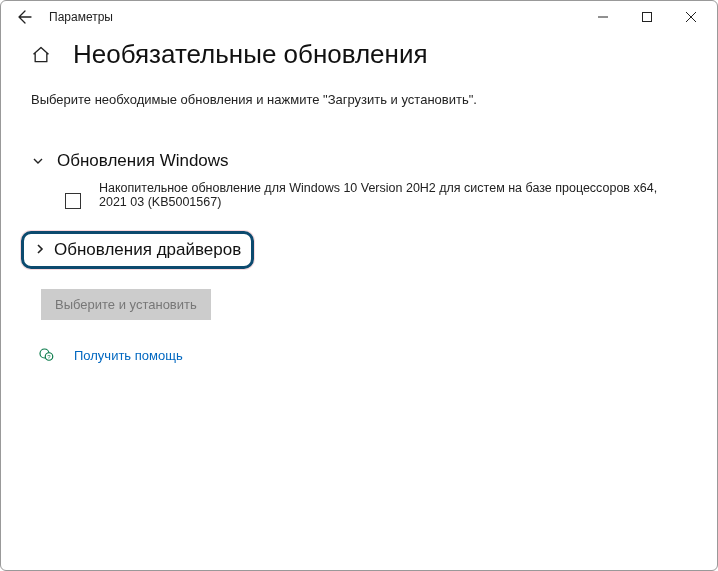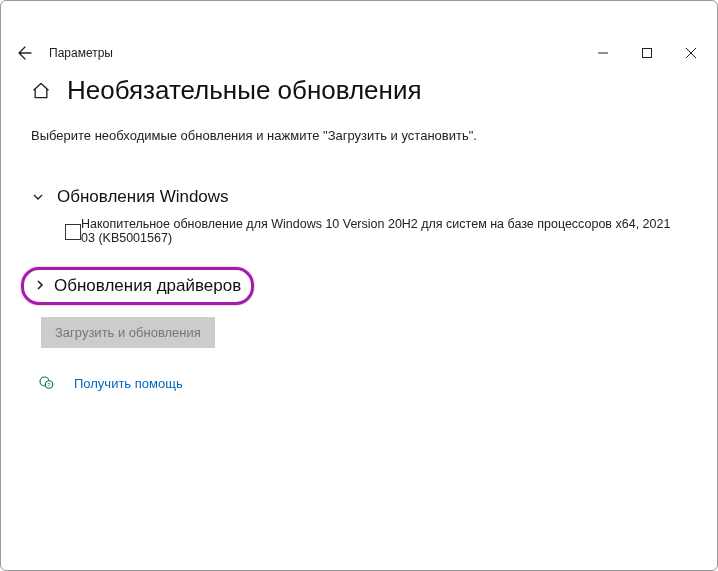--- a/index.html
+++ b/index.html
@@ -11,55 +11,54 @@
     border: 1px solid #999;
     border-radius: 6px;
     overflow: hidden;
     position: relative;
   }
   .titlebar {
     display: flex;
     align-items: center;
     height: 32px;
     padding: 0 4px;
-    margin-top: 36px;
   }
   .back-btn {
     width: 40px; height: 32px;
     display: flex; align-items: center; justify-content: center;
     font-size: 16px;
   }
   .win-title { font-size: 12px; color: #222; margin-left: 4px; }
   .win-controls { margin-left: auto; display: flex; }
   .win-ctl { width: 44px; height: 32px; display: flex; align-items: center; justify-content: center; }
   .win-ctl svg { width: 10px; height: 10px; }
 
   .content { padding: 6px 30px 0 30px; }
-  .page-header { display: flex; align-items: center; gap: 16px; margin-bottom: 22px; }
+  .page-header { display: flex; align-items: center; gap: 22px; margin-bottom: 22px; }
   .page-header h1 { font-size: 26px; font-weight: 400; color: #111; }
   .home-ico { width: 20px; height: 20px; }
   .desc { font-size: 13px; color: #222; margin-bottom: 42px; }
 
   .section { margin-bottom: 4px; }
   .sec-head { display: flex; align-items: center; gap: 12px; cursor: default; padding: 2px 0; }
   .sec-head .chev { width: 14px; height: 14px; display:flex; align-items:center; justify-content:center; }
   .sec-title { font-size: 17px; color: #111; font-weight: 400; }
   .sec-body { padding: 8px 0 12px 34px; }
-  .upd-row { display: flex; align-items: center; gap: 0; }
+  .upd-row { display: flex; align-items: flex-end; gap: 18px; }
   .chk { width: 16px; height: 16px; border: 1.5px solid #333; flex-shrink: 0; margin-top: 1px; }
   .upd-text { font-size: 12.5px; color: #222; }
 
   .highlight-box {
-    border: 3px solid #a21caf;
-    border-radius: 18px;
+    border: 3px solid #0c4a6e;
+    border-radius: 10px;
     padding: 6px 10px;
     display: inline-flex;
     align-items: center;
     gap: 8px;
-    margin: 6px 0 8px -10px;
+    margin: 6px 0 16px -10px;
     box-shadow: 0 0 0 1px rgba(214,0,28,0.15);
   }
 
   .dl-btn {
     background: #ccc;
     color: #777;
     font-size: 13px;
     padding: 8px 14px;
     border: none;
     display: inline-block;
@@ -131,21 +130,21 @@
   <div class="highlight-box">
     <span class="chev">
       <svg width="12" height="12" viewBox="0 0 12 12">
           <path d="M4 2 L8 6 L4 10" stroke="#222" stroke-width="1.6" fill="none"></path>
         </svg>
     </span>
     <span class="sec-title">Обновления драйверов</span>
   </div>
   <br>
 
-  <button class="dl-btn">Загрузить и обновления</button>
+  <button class="dl-btn">Выберите и установить</button>
 
   <div class="help">
     <svg class="help-ico" viewBox="0 0 24 24" width="18" height="18">
       <circle cx="10" cy="10" r="6" stroke="#0a7a4a" stroke-width="1.6" fill="none"></circle>
       <circle cx="16" cy="14" r="5" stroke="#0a7a4a" stroke-width="1.6" fill="#fff"></circle>
       <text x="16" y="17" text-anchor="middle" font-size="8" fill="#0a7a4a">?</text>
     </svg>
     <a href="#" class="help-link">Получить помощь</a>
   </div>
 </div>

